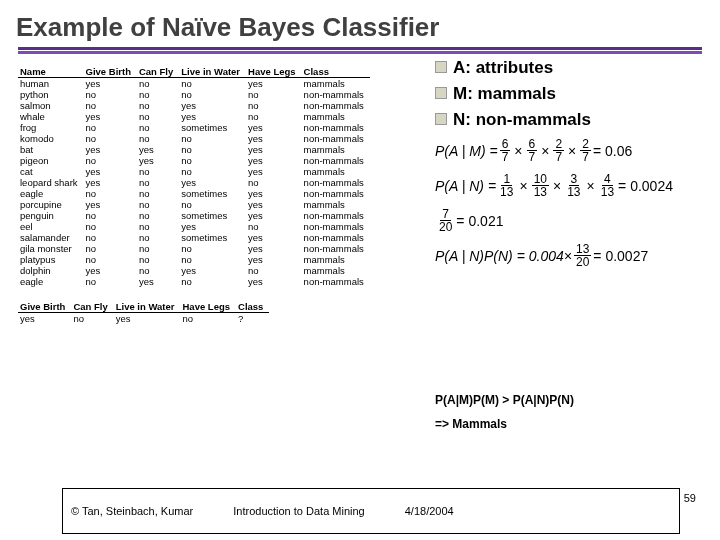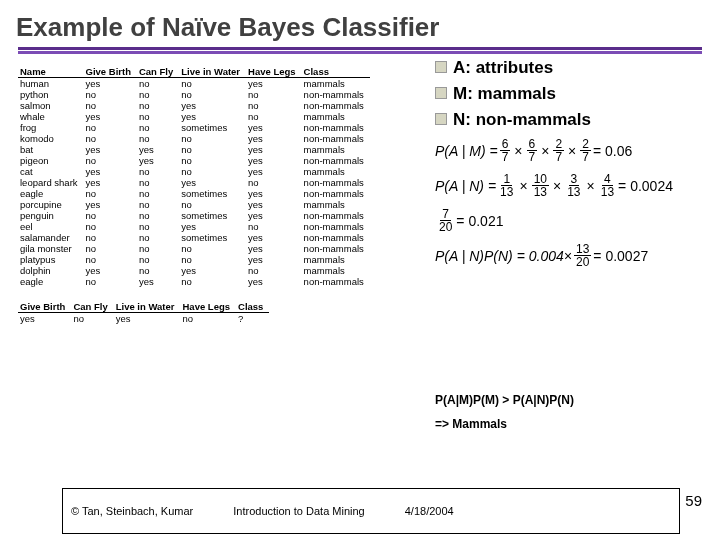--- a/index.html
+++ b/index.html
@@ -106,23 +106,23 @@
     top: 488px;
     width: 600px;
     border: 1px solid #000;
     font-size: 11px;
     padding: 16px 8px;
     display: flex;
     gap: 40px;
   }
   .pagenum {
     position: absolute;
-    right: 18px;
+    right: 24px;
     top: 492px;
-    font-size: 15px;
+    font-size: 11px;
   }
 </style>
 </head>
 <body>
 
 <div class="slide-title">Example of Naïve Bayes Classifier</div>
 <div class="rule rule1"></div>
 <div class="rule rule2"></div>
 
 <div class="content">

